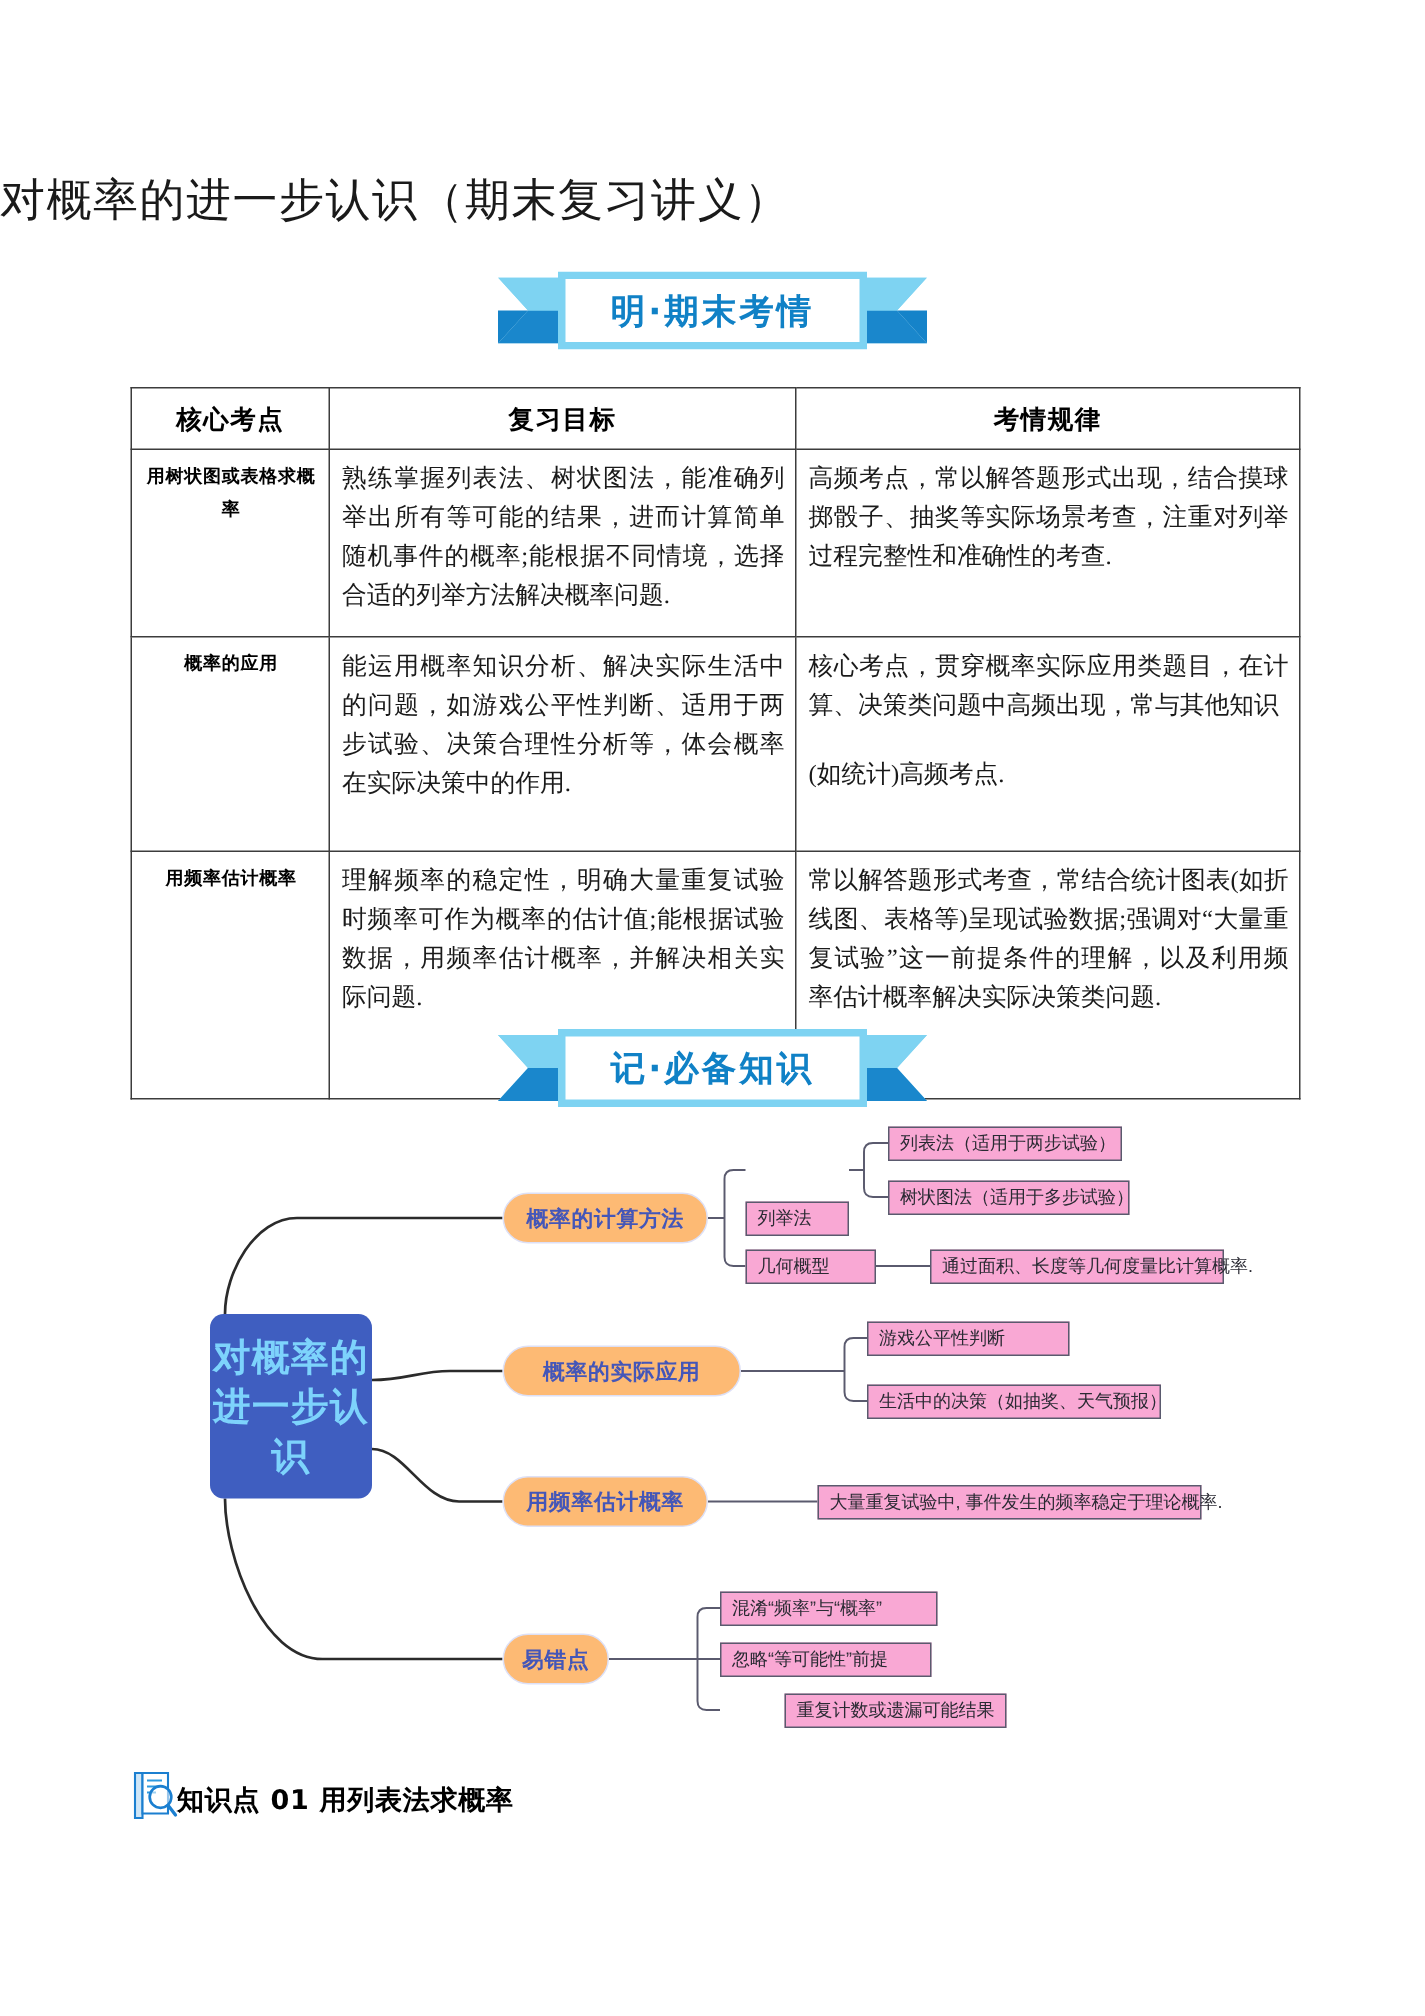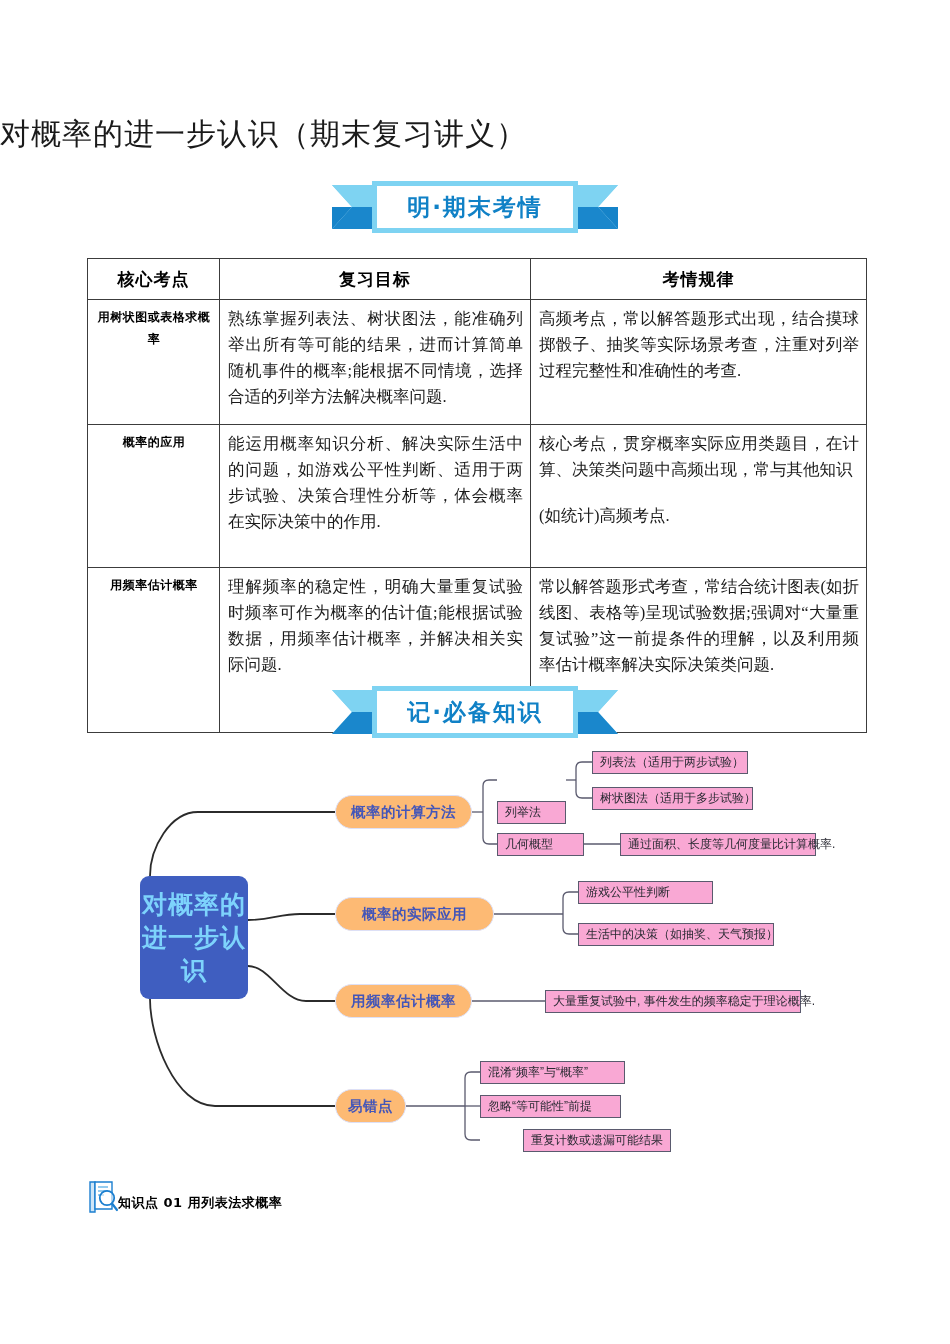--- a/index.html
+++ b/index.html
@@ -203,21 +203,21 @@
   }
   .sh-icon {
     width: 34px;
     height: 36px;
     position: relative;
     flex: 0 0 auto;
   }
   .sh-text {
     font-family: "DejaVu Sans", sans-serif;
     font-weight: bold;
-    font-size: 13px;
+    font-size: 18px;
     color: #000;
     letter-spacing: 0.5px;
     white-space: nowrap;
     padding-bottom: 3px;
     margin-left: -2px;
   }
 </style>
 </head>
 <body>
 

